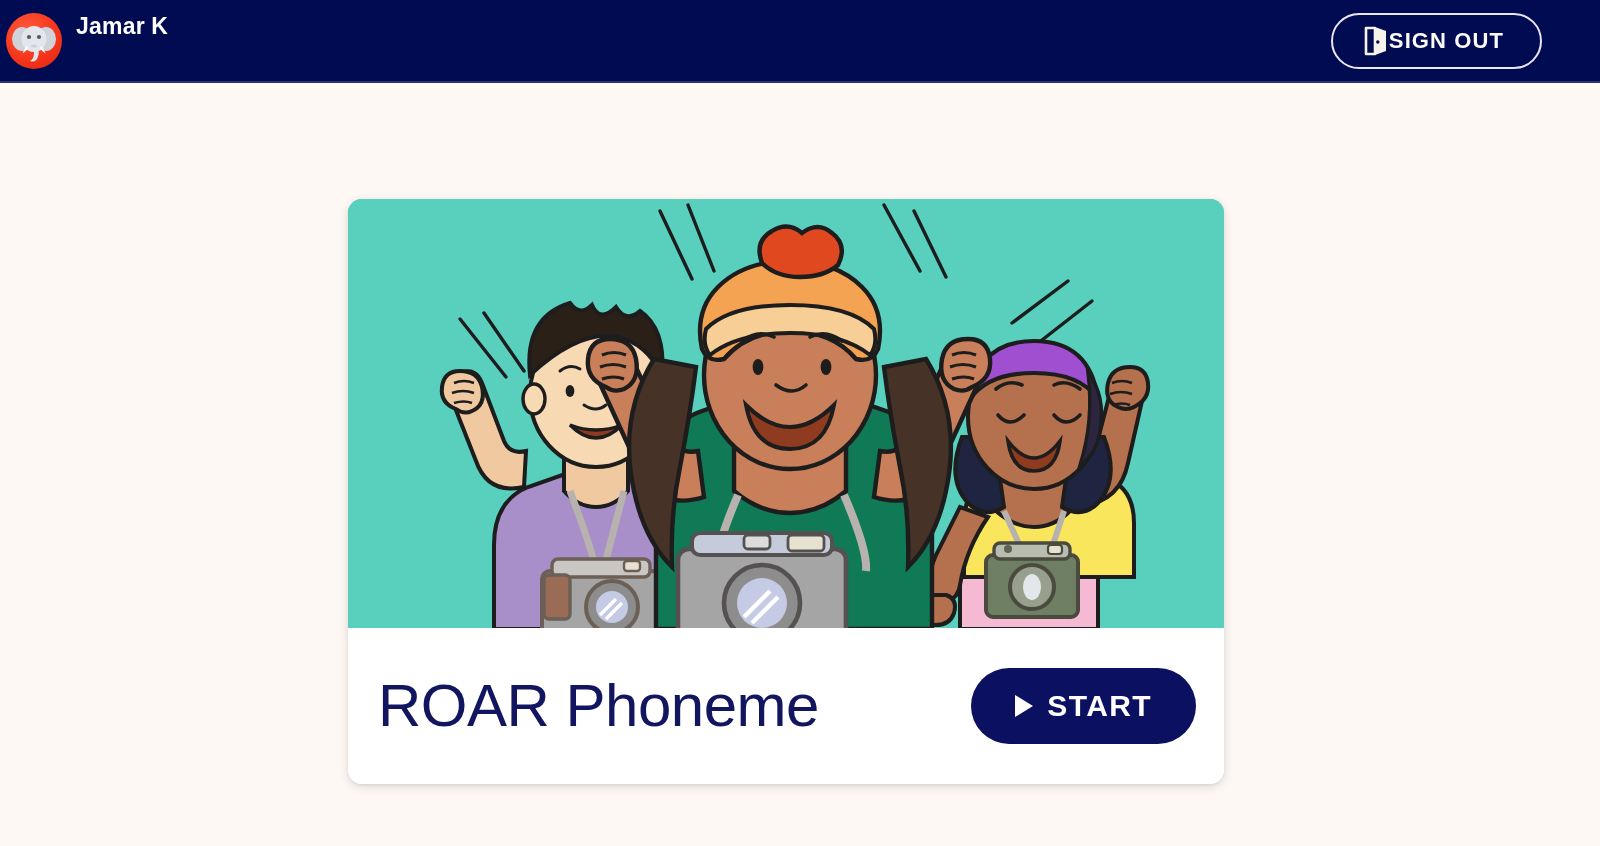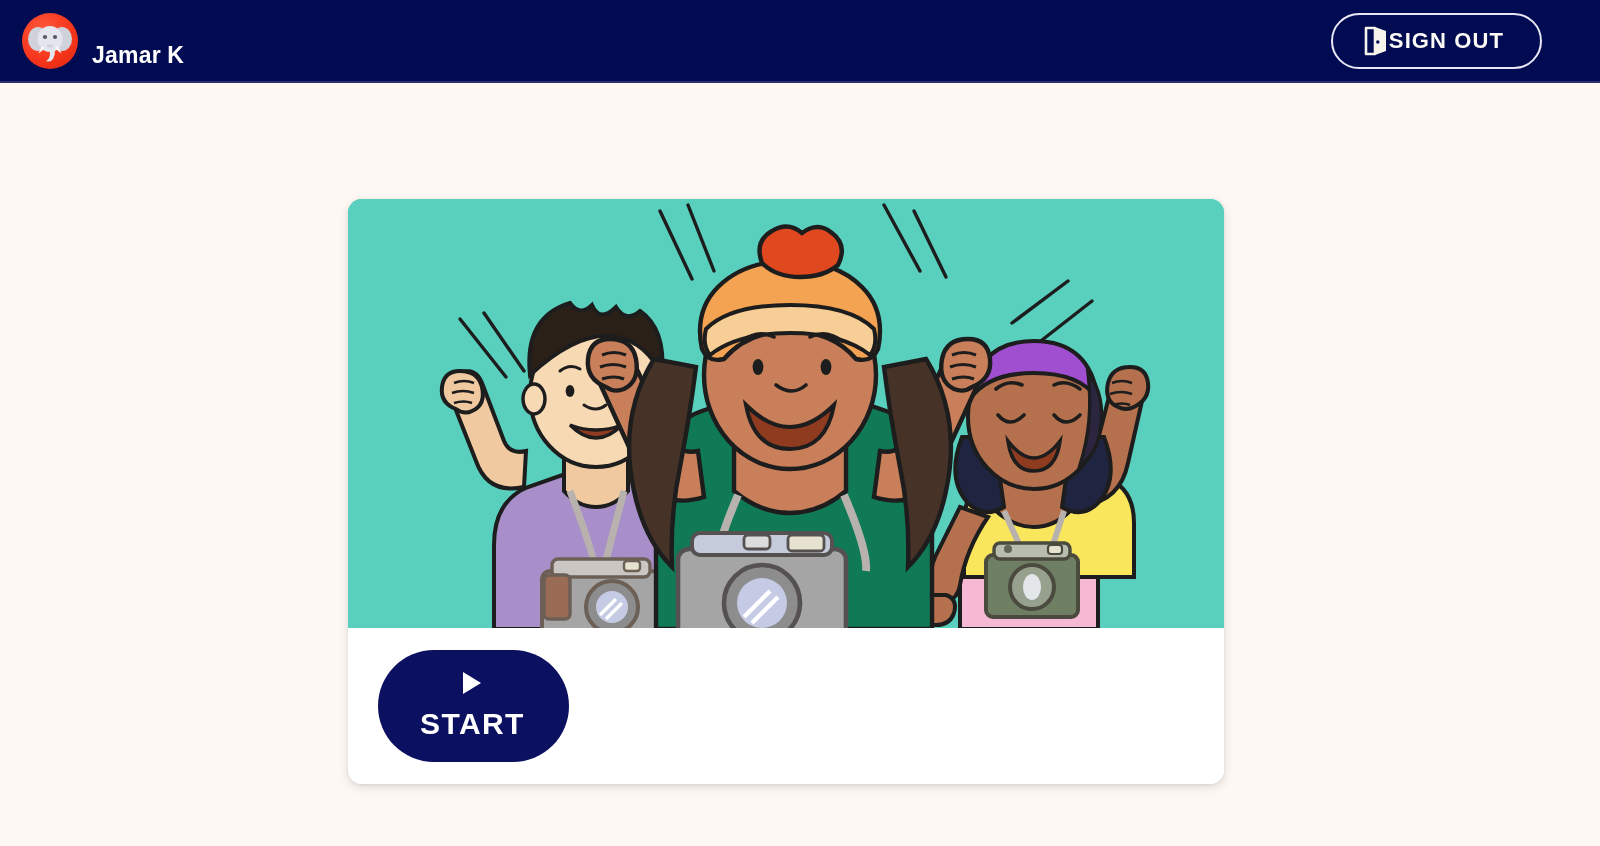--- a/index.html
+++ b/index.html
@@ -22,23 +22,23 @@
     height: 83px;
     background: #000b52;
     border-bottom: 2px solid #2a3270;
     box-sizing: border-box;
     display: flex;
     align-items: center;
     justify-content: space-between;
   }
   .user-block {
     display: flex;
-    align-items: flex-end;
+    align-items: flex-start;
     gap: 14px;
-    padding-left: 22px;
+    padding-left: 6px;
   }
   .avatar {
     width: 56px;
     height: 56px;
     border-radius: 50%;
     background: radial-gradient(circle at 38% 32%, #ff5a3c 0%, #f5361c 55%, #e02410 100%);
     position: relative;
     overflow: hidden;
     flex: none;
   }
@@ -120,21 +120,20 @@
   }
   .start-btn {
     display: flex;
     align-items: center;
     gap: 12px;
     background: #0b1060;
     border: none;
     border-radius: 999px;
     padding: 21px 44px 21px 42px;
     cursor: pointer;
-    flex-direction: column;
   }
   .start-label {
     color: #ffffff;
     font-size: 30px;
     font-weight: bold;
     letter-spacing: 1.4px;
     white-space: nowrap;
   }
   .play-icon { flex: none; display: block; }
 </style>
@@ -321,20 +320,21 @@
               <path d="M396 418 l26-26 M404 424 l26-26" stroke="#ffffff" stroke-width="4.4"></path>
               <rect x="396" y="336" width="26" height="14" rx="4" fill="#dcdcdc" stroke="#555150" stroke-width="2.8"></rect>
               <rect x="440" y="336" width="36" height="16" rx="4" fill="#e7e2cf" stroke="#555150" stroke-width="2.8"></rect>
             </g>
           </g>
         </g>
       </svg>
     </div>
 
     <div class="card-footer">
+      <div class="card-title">ROAR Phoneme</div>
       <div class="start-btn">
         <span>
           <svg class="play-icon" viewBox="0 0 22 24" width="22" height="24" aria-hidden="true">
             <path d="M2 1 L20 12 L2 23 Z" fill="#ffffff"></path>
           </svg>
         </span>
         <span class="start-label">START</span>
       </div>
     </div>
 

